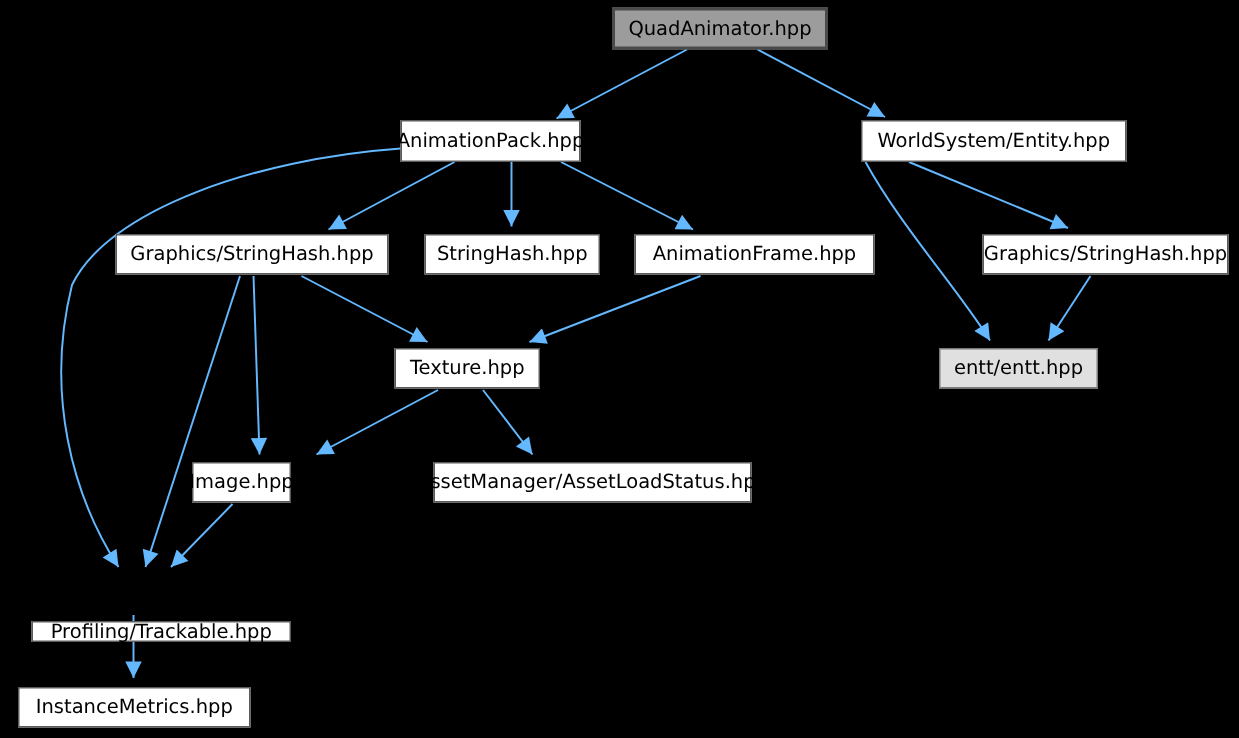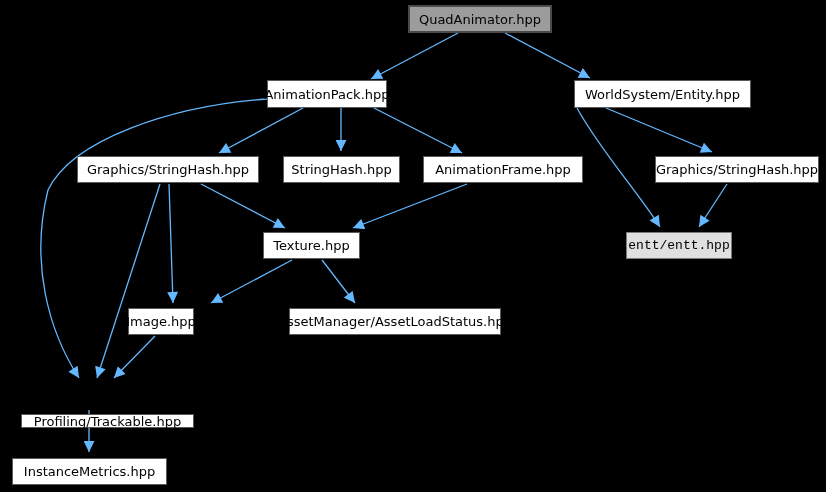--- a/index.html
+++ b/index.html
@@ -41,21 +41,20 @@
     border: 1px solid #5a5a5a;
     z-index: 2;
   }
   .node.focus {
     background: #9c9c9c;
     border: 2px solid #4a4a4a;
   }
   .node.external {
     background: #e0e0e0;
     border: 1px solid #7a7a7a;
-    font-family: Liberation Mono, monospace;
   }
 </style>
 </head>
 <body>
 
 <div id="canvas">
   <svg id="edge-layer" width="826" height="492" viewBox="0 0 826 492" xmlns="http://www.w3.org/2000/svg">
     <defs>
       <marker id="arrow" viewBox="0 0 10 10" refX="10" refY="5" markerWidth="13" markerHeight="11" markerUnits="userSpaceOnUse" orient="auto">
         <path id="arrow-shape" d="M0,0 L10,5 L0,10 z" fill="#63b8ff"></path>

